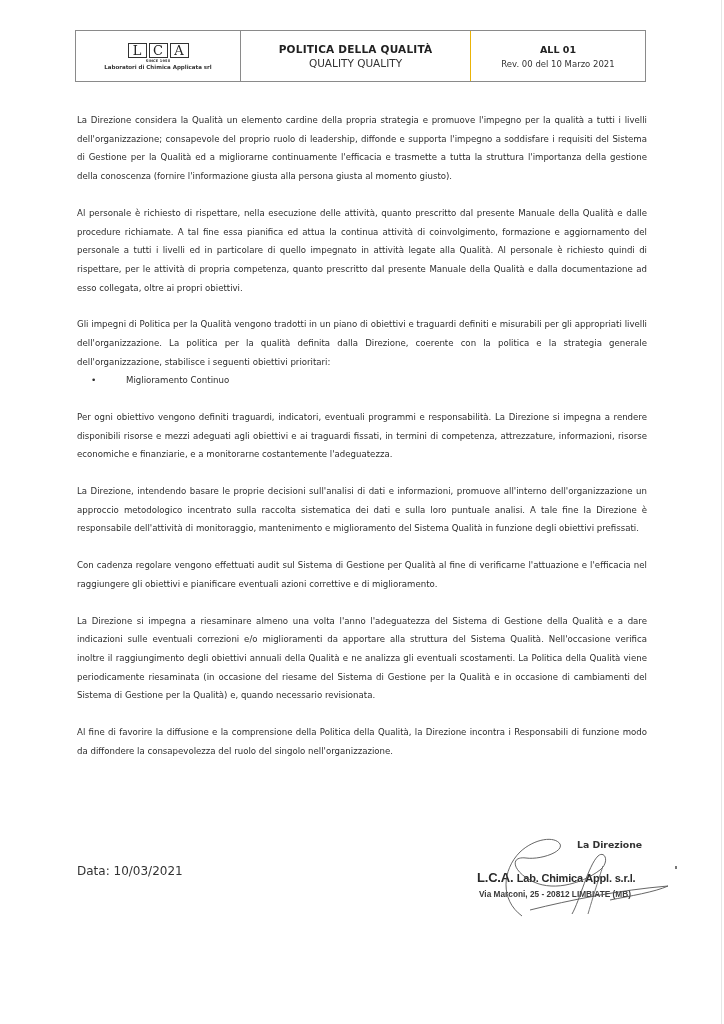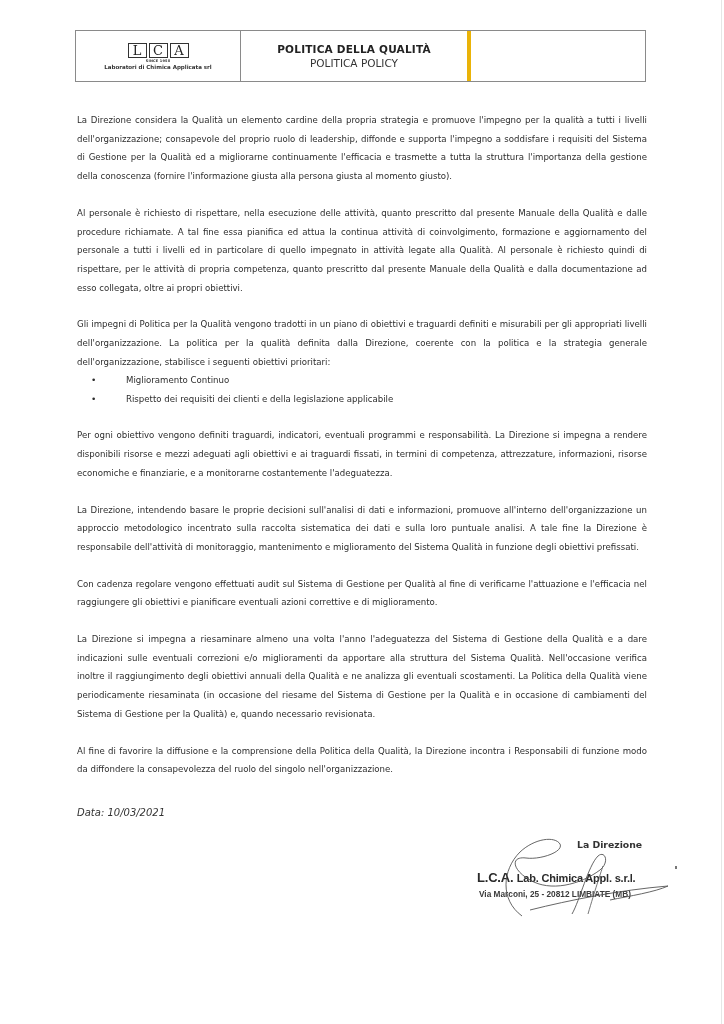--- a/index.html
+++ b/index.html
@@ -10,21 +10,21 @@
   .page { position: absolute; left: 0; top: 0; width: 724px; height: 1024px; background: #fff; }
   .right-edge { position: absolute; right: 2px; top: 0; width: 1px; height: 1024px; background: #e6e6e6; }
 
   
   .header {
     position: absolute; left: 75px; top: 30px; width: 571px; height: 52px;
     border: 1.5px solid #8a8a8a; display: flex; box-sizing: border-box;
   }
   .hcell { height: 100%; box-sizing: border-box; display: flex; flex-direction: column; justify-content: center; align-items: center; }
   .hcell.logo { width: 165px; border-right: 1px solid #8a8a8a; }
-  .hcell.title { width: 230px; border-right: 4px solid #eab308; }
+  .hcell.title { width: 230px; border-right: 1px solid #eab308; }
   .hcell.rev { flex: 1; }
 
   .logo-letters { display: flex; gap: 2px; }
   .logo-letter {
     width: 19px; height: 15px; border: 1.2px solid #333; box-sizing: border-box;
     font-family: "DejaVu Serif", serif; font-size: 13px; line-height: 13px; text-align: center; color: #222;
   }
   .logo-since { font-size: 3.5px; font-weight: bold; color: #333; margin-top: 1px; letter-spacing: 0.2px; }
   .logo-name { font-size: 5.5px; font-weight: bold; color: #333; margin-top: 1px; }
 
@@ -36,21 +36,21 @@
   
   .body-text {
     position: absolute; left: 77px; top: 111px; width: 570px;
     font-size: 8.6px; line-height: 18.7px; color: #2d2d2d;
   }
   .body-text p { margin: 0 0 18px 0; text-align: justify; }
   .body-text ul { margin: -18px 0 18px 0; padding: 0 0 0 32px; list-style: none; }
   .body-text li { position: relative; padding-left: 17px; line-height: 18.5px; }
   .body-text li::before { content: "•"; position: absolute; left: -18px; top: 0; font-size: 9px; }
 
-  .date-line { position: absolute; left: 77px; top: 807px; font-size: 10px; color: #333; font-style: italic; }
+  .date-line { position: absolute; left: 77px; top: 864px; font-size: 12px; color: #333; }
   .signature-block { position: absolute; left: 460px; top: 830px; width: 230px; height: 90px; }
   .sig-role { position: absolute; left: 117px; top: 9px; font-size: 9.3px; color: #333; font-weight: bold; }
   .stamp-line1 { position: absolute; left: 17px; top: 40px; font-family: "Liberation Sans", sans-serif; font-weight: bold; color: #2a2a2a; font-size: 13px; letter-spacing: -0.2px; white-space: nowrap; }
   .stamp-line1 .small { font-size: 11px; }
   .stamp-line2 { position: absolute; left: 19px; top: 59px; font-family: "Liberation Sans", sans-serif; font-weight: bold; color: #3a3a3a; font-size: 9px; white-space: nowrap; transform: scaleX(0.92); transform-origin: left; }
   .sig-svg { position: absolute; left: 0; top: 0; width: 230px; height: 90px; }
   .speck { position: absolute; left: 675px; top: 866px; width: 2px; height: 3px; background: #777; }
 </style>
 </head>
 <body>
@@ -63,31 +63,34 @@
       <div class="logo-letters">
         <div class="logo-letter">L</div>
         <div class="logo-letter">C</div>
         <div class="logo-letter">A</div>
       </div>
       <div class="logo-since">SINCE 1958</div>
       <div class="logo-name">Laboratori di Chimica Applicata srl</div>
     </div>
     <div class="hcell title">
       <div class="title-main">POLITICA DELLA QUALITÀ</div>
-      <div class="title-sub">POLITICA POLICY</div>
+      <div class="title-sub">QUALITY QUALITY</div>
+    </div>
+    <div class="hcell rev">
+      <div class="rev-code">ALL 01</div>
+      <div class="rev-date">Rev. 00 del 10 Marzo 2021</div>
     </div>
   </div>
 
   <div class="body-text">
     <p>La Direzione considera la Qualità un elemento cardine della propria strategia e promuove l'impegno per la qualità a tutti i livelli dell'organizzazione; consapevole del proprio ruolo di leadership, diffonde e supporta l'impegno a soddisfare i requisiti del Sistema di Gestione per la Qualità ed a migliorarne continuamente l'efficacia e trasmette a tutta la struttura l'importanza della gestione della conoscenza (fornire l'informazione giusta alla persona giusta al momento giusto).</p>
     <p>Al personale è richiesto di rispettare, nella esecuzione delle attività, quanto prescritto dal presente Manuale della Qualità e dalle procedure richiamate. A tal fine essa pianifica ed attua la continua attività di coinvolgimento, formazione e aggiornamento del personale a tutti i livelli ed in particolare di quello impegnato in attività legate alla Qualità. Al personale è richiesto quindi di rispettare, per le attività di propria competenza, quanto prescritto dal presente Manuale della Qualità e dalla documentazione ad esso collegata, oltre ai propri obiettivi.</p>
     <p>Gli impegni di Politica per la Qualità vengono tradotti in un piano di obiettivi e traguardi definiti e misurabili per gli appropriati livelli dell'organizzazione. La politica per la qualità definita dalla Direzione, coerente con la politica e la strategia generale dell'organizzazione, stabilisce i seguenti obiettivi prioritari:</p>
     <ul>
       <li>Miglioramento Continuo</li>
-      <li>Rispetto dei requisiti dei clienti e della legislazione applicabile</li>
     </ul>
     <p>Per ogni obiettivo vengono definiti traguardi, indicatori, eventuali programmi e responsabilità. La Direzione si impegna a rendere disponibili risorse e mezzi adeguati agli obiettivi e ai traguardi fissati, in termini di competenza, attrezzature, informazioni, risorse economiche e finanziarie, e a monitorarne costantemente l'adeguatezza.</p>
     <p>La Direzione, intendendo basare le proprie decisioni sull'analisi di dati e informazioni, promuove all'interno dell'organizzazione un approccio metodologico incentrato sulla raccolta sistematica dei dati e sulla loro puntuale analisi. A tale fine la Direzione è responsabile dell'attività di monitoraggio, mantenimento e miglioramento del Sistema Qualità in funzione degli obiettivi prefissati.</p>
     <p>Con cadenza regolare vengono effettuati audit sul Sistema di Gestione per Qualità al fine di verificarne l'attuazione e l'efficacia nel raggiungere gli obiettivi e pianificare eventuali azioni correttive e di miglioramento.</p>
     <p>La Direzione si impegna a riesaminare almeno una volta l'anno l'adeguatezza del Sistema di Gestione della Qualità e a dare indicazioni sulle eventuali correzioni e/o miglioramenti da apportare alla struttura del Sistema Qualità. Nell'occasione verifica inoltre il raggiungimento degli obiettivi annuali della Qualità e ne analizza gli eventuali scostamenti. La Politica della Qualità viene periodicamente riesaminata (in occasione del riesame del Sistema di Gestione per la Qualità e in occasione di cambiamenti del Sistema di Gestione per la Qualità) e, quando necessario revisionata.</p>
     <p>Al fine di favorire la diffusione e la comprensione della Politica della Qualità, la Direzione incontra i Responsabili di funzione modo da diffondere la consapevolezza del ruolo del singolo nell'organizzazione.</p>
   </div>
 
   <div class="date-line">Data: 10/03/2021</div>
 

